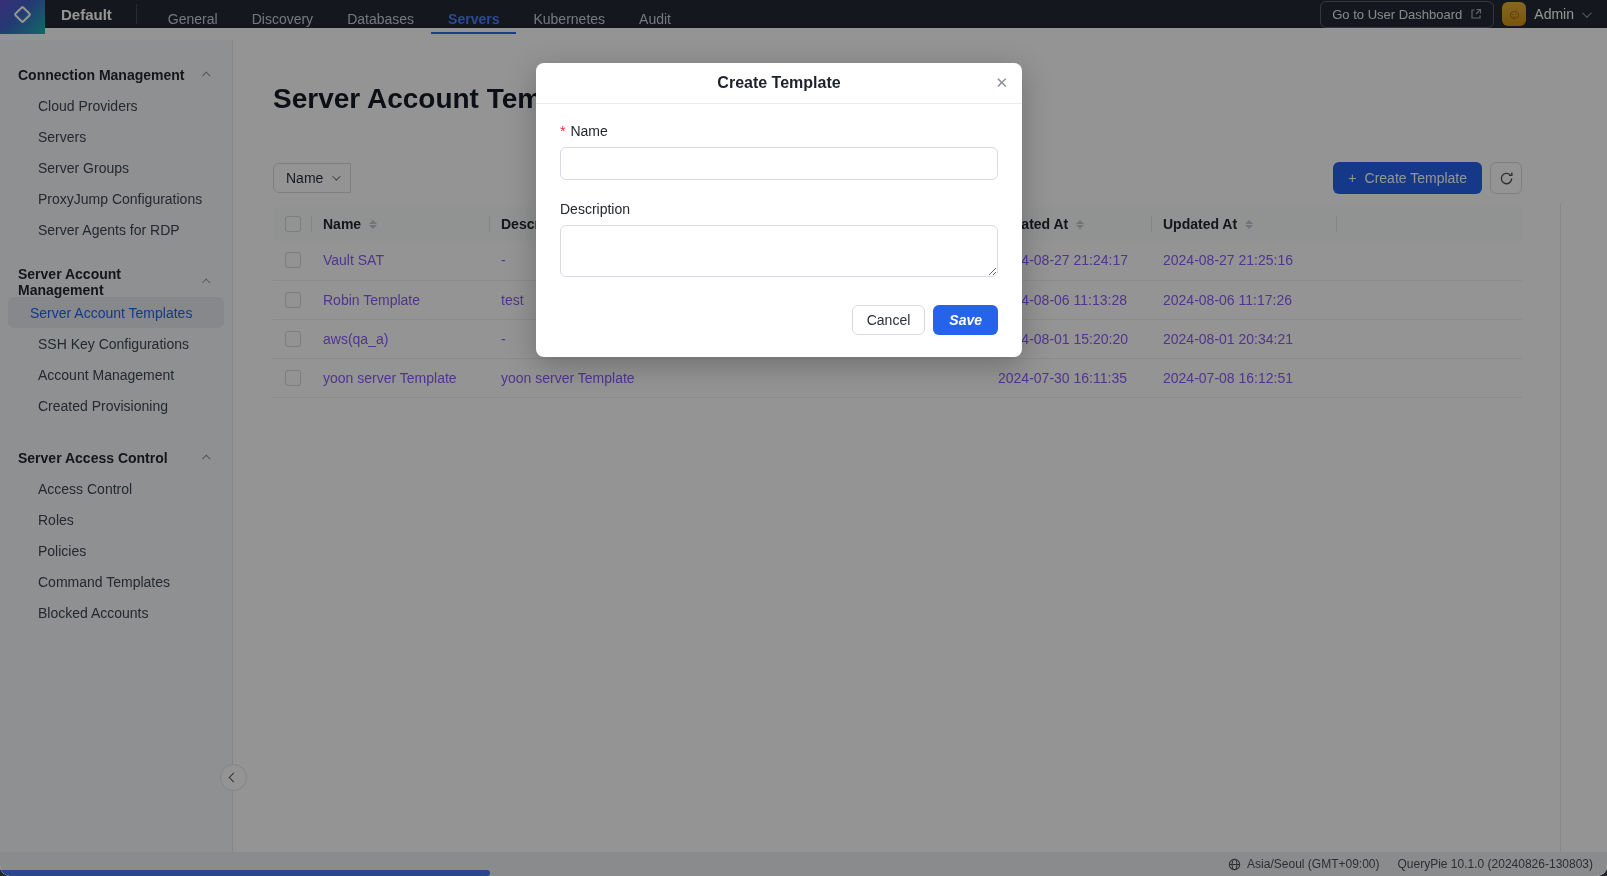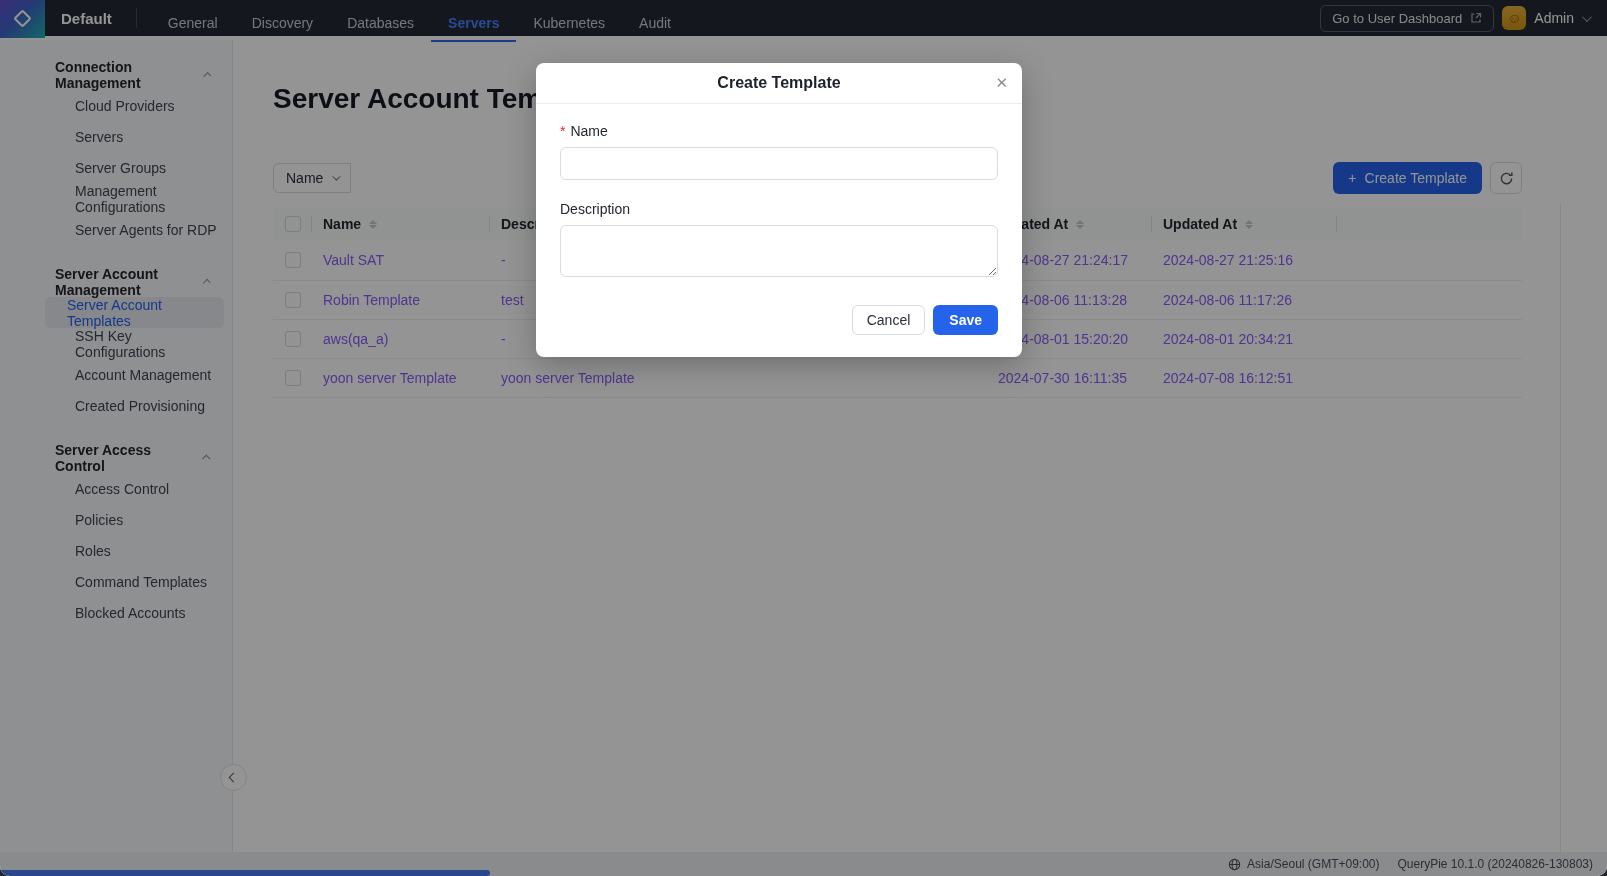--- a/index.html
+++ b/index.html
@@ -2,21 +2,21 @@
 <html><head>
 <meta charset="utf-8">
 <style>
   * { margin:0; padding:0; box-sizing:border-box; }
   html,body { width:1607px; height:876px; background:#23262d; overflow:hidden;
               font-family:"Liberation Sans","DejaVu Sans",sans-serif; }
   .app { position:relative; width:1607px; height:876px; background:#fff;
          border-radius:0 0 10px 10px; overflow:hidden; }
 
   
-  .topnav { position:absolute; top:0; left:0; right:0; height:36px; background:#242832;
+  .topnav { position:absolute; top:0; left:0; right:0; height:28px; background:#242832;
             display:flex; align-items:center; z-index:10; }
   .logo { width:45px; height:40px; background:linear-gradient(135deg,#6a4fd0 0%,#3f63c8 45%,#1fb5ad 100%);
           display:flex; align-items:center; justify-content:center; }
   .logo i { width:13px; height:13px; border:2.5px solid #fff; transform:rotate(45deg); border-radius:2px; display:block; }
   .ws-name { color:#fff; font-weight:700; font-size:15px; margin-left:16px; }
   .nav-sep { width:1px; height:20px; background:#434957; margin:0 14px 0 24px; }
   .nav-items { display:flex; align-items:center; height:100%; }
   .nav-item { height:100%; display:flex; align-items:center; padding:0 17px; font-size:14px;
               color:#c9ced8; cursor:pointer; border-bottom:2px solid transparent;margin-top:11px; }
   .nav-item.active { color:#4a80ff; border-bottom-color:#3565f0; font-weight:600; }
@@ -31,21 +31,21 @@
   .chev { display:inline-block; width:7px; height:7px; border-right:1.6px solid currentColor;
           border-bottom:1.6px solid currentColor; }
   .chev.down { transform:rotate(45deg) translateY(-2px); }
   .chev.up   { transform:rotate(-135deg) translateY(-1px); }
   .chev.left { transform:rotate(135deg); }
   .user-box .chev { color:#9aa1ad; }
 
   
   .sidebar { position:absolute; top:40px; left:0; bottom:24px; width:233px; background:#f7f8fa;
              border-right:1px solid #e3e5e9; padding-top:20px; z-index:5; }
-  .side-section { margin-bottom:22px;margin-left:37px; }
+  .side-section { margin-bottom:22px; }
   .side-head { display:flex; align-items:center; justify-content:space-between; padding:0 22px 0 18px;
                height:30px; font-size:14px; font-weight:700; color:#23272f; cursor:pointer; }
   .side-head .chev { color:#8d939e; width:6px; height:6px; }
   .side-item { height:31px; display:flex; align-items:center; padding-left:30px; margin:0 8px;
                font-size:14px; color:#3f4654; border-radius:6px; cursor:pointer; }
   .side-item.selected { background:#e7eaf0; color:#2563eb; padding-left:22px; }
   .collapse-btn { position:absolute; left:220px; top:764px; width:27px; height:27px; border-radius:50%;
                   background:#fff; border:1px solid #dfe2e7; display:flex; align-items:center;
                   justify-content:center; color:#565d69; cursor:pointer; z-index:6; }
 
@@ -106,21 +106,21 @@
   .req { color:#f5222d; }
   .text-input { width:100%; height:33px; border:1px solid #d8dbe1; border-radius:6px; margin-top:8px;
                 font-size:14px; padding:0 10px; outline:none; font-family:inherit; color:#2a2f3a; }
   .desc-label { margin-top:21px; }
   .textarea { width:100%; height:52px; border:1px solid #d8dbe1; border-radius:6px; margin-top:8px;
               font-size:14px; padding:6px 10px; outline:none; resize:vertical; font-family:inherit; color:#2a2f3a; }
   .modal-footer { display:flex; justify-content:flex-end; gap:8px; margin-top:24px; }
   .btn-cancel { height:30px; padding:0 14px; border:1px solid #d8dbe1; background:#fff; border-radius:6px;
                 font-size:14px; color:#2a2f3a; cursor:pointer; font-family:inherit; }
   .btn-save { height:30px; padding:0 16px; border:none; background:#2563eb; border-radius:6px;
-              font-size:14px; font-weight:600; color:#fff; cursor:pointer; font-family:inherit; }
+              font-size:14px; font-weight:600; color:#fff; cursor:pointer; font-family:inherit;font-style:italic; }
 </style>
 </head>
 <body>
 
 <div class="app">
 
   <div class="topnav">
     <div class="logo">
         <i></i>
       </div>
@@ -152,41 +152,41 @@
 
   <div class="sidebar">
     <div class="side-section">
       <div class="side-head">
         <span>Connection Management</span>
         <span class="chev up"></span>
       </div>
       <div class="side-item">Cloud Providers</div>
       <div class="side-item">Servers</div>
       <div class="side-item">Server Groups</div>
-      <div class="side-item">Management Configurations</div>
+      <div class="side-item">ProxyJump Configurations</div>
       <div class="side-item">Server Agents for RDP</div>
     </div>
     <div class="side-section">
       <div class="side-head">
         <span>Server Account Management</span>
         <span class="chev up"></span>
       </div>
       <div class="side-item selected">Server Account Templates</div>
       <div class="side-item">SSH Key Configurations</div>
       <div class="side-item">Account Management</div>
       <div class="side-item">Created Provisioning</div>
     </div>
     <div class="side-section">
       <div class="side-head">
         <span>Server Access Control</span>
         <span class="chev up"></span>
       </div>
       <div class="side-item">Access Control</div>
+      <div class="side-item">Roles</div>
       <div class="side-item">Policies</div>
-      <div class="side-item">Roles</div>
       <div class="side-item">Command Templates</div>
       <div class="side-item">Blocked Accounts</div>
     </div>
   </div>
   <div class="collapse-btn">
     <span class="chev left"></span>
   </div>
 
   <div class="content">
     <div class="page-title">Server Account Templates</div>

